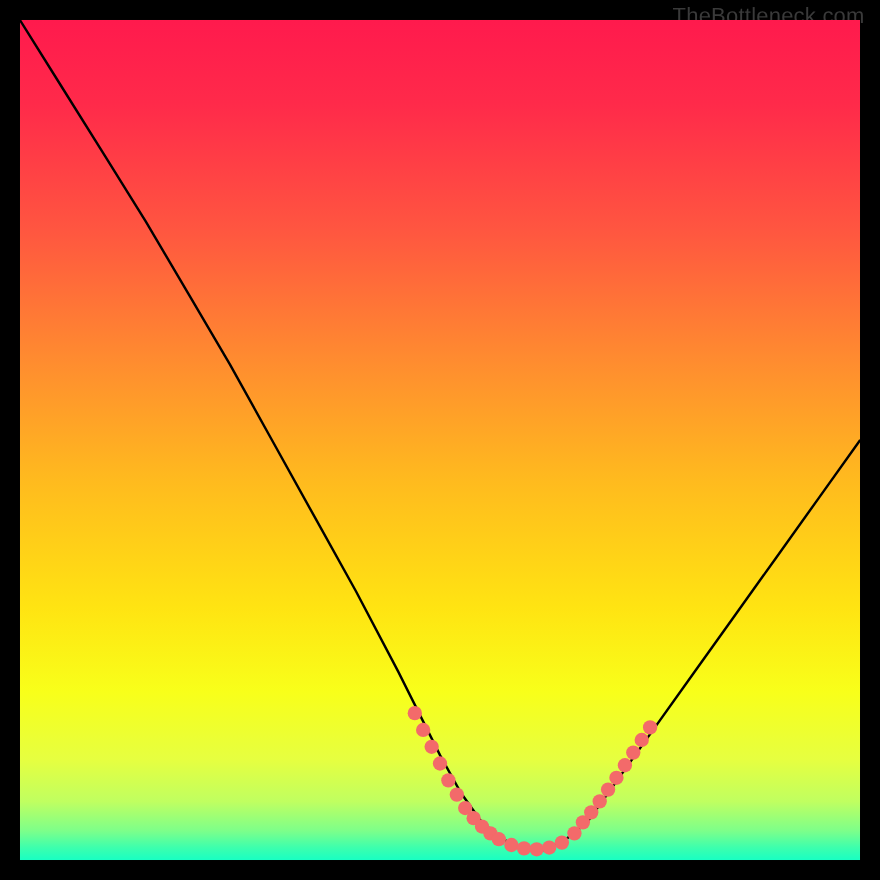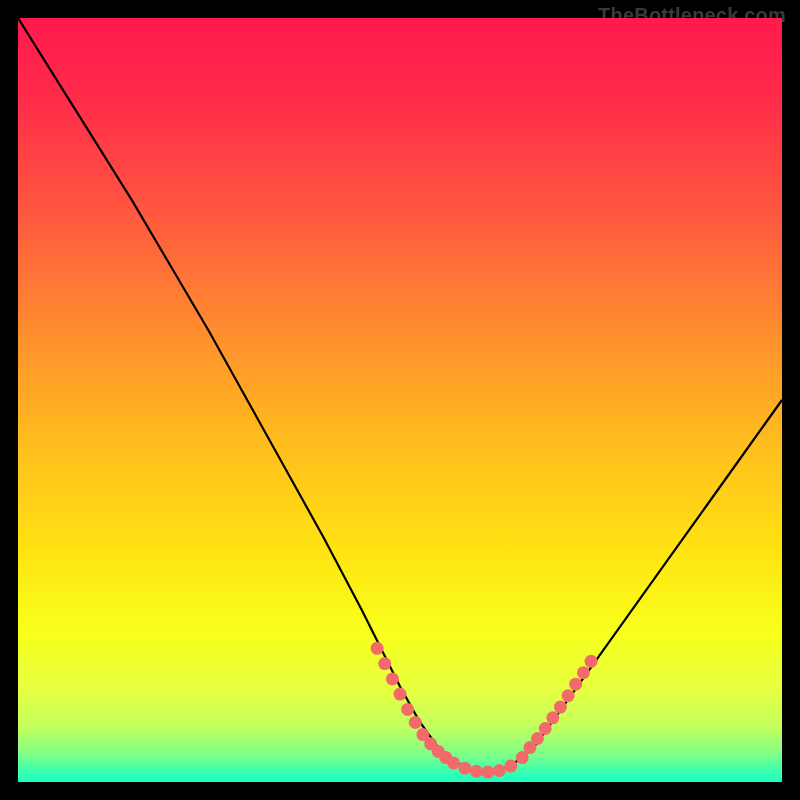--- a/index.html
+++ b/index.html
@@ -21,21 +21,21 @@
   }
   .chart-frame svg {
     display: block;
   }
   .watermark {
     position: absolute;
     top: 4px;
     right: 14px;
     color: #3a3a3a;
     font-size: 20px;
-    font-weight: 700;
+    font-weight: 400;
     letter-spacing: 0.2px;
     user-select: none;
   }
 </style>
 </head>
 <body>
 
 <div class="watermark">TheBottleneck.com</div>
 
 <div class="chart-frame">

